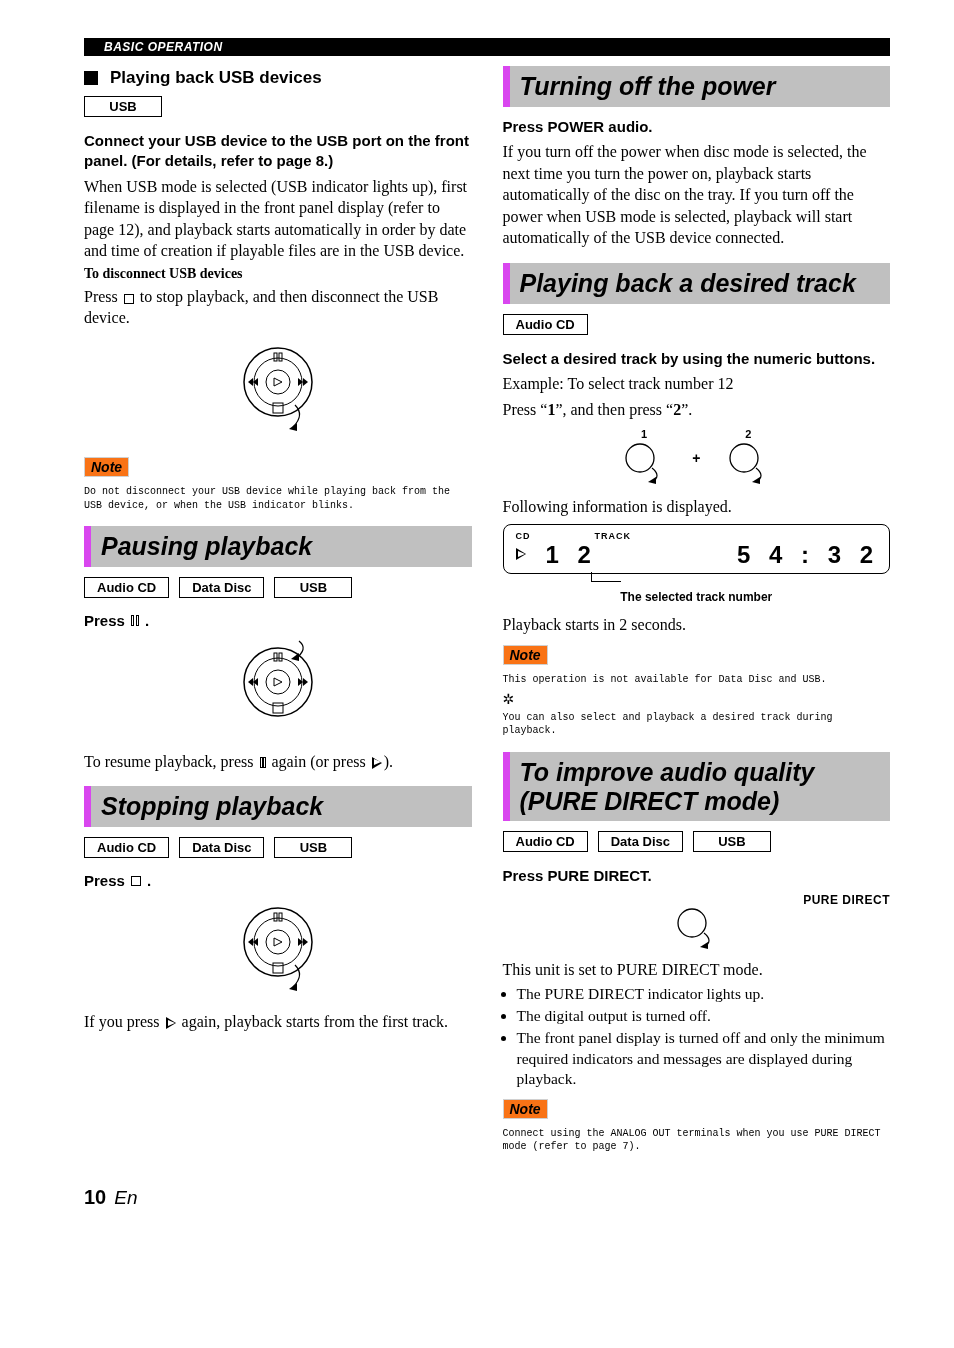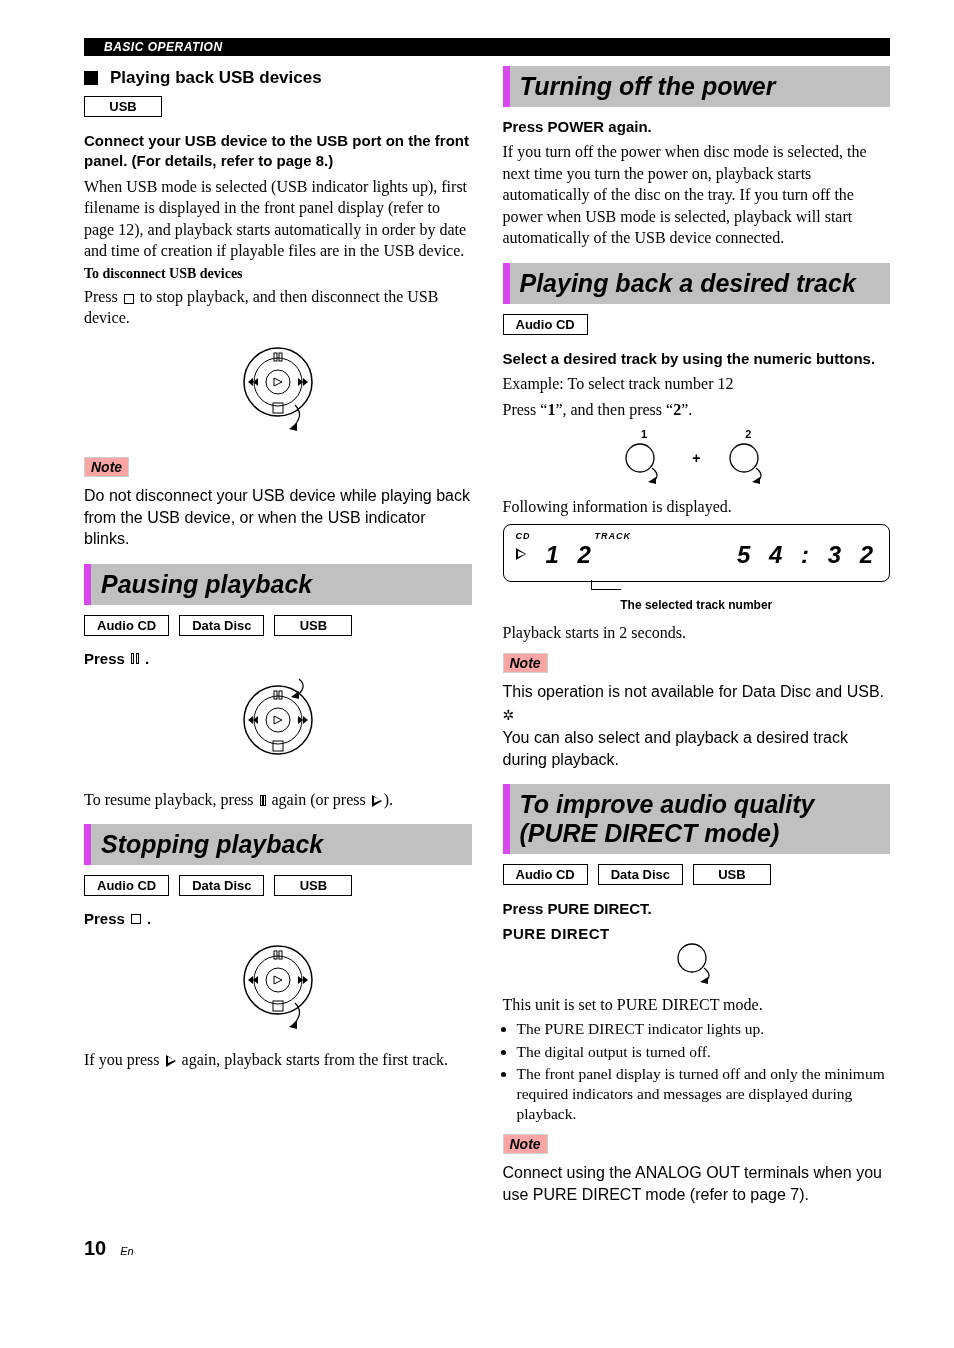--- a/index.html
+++ b/index.html
@@ -64,33 +64,33 @@
   .bold-sans {
     font-family: Arial, Helvetica, sans-serif;
     font-weight: bold;
     font-size: 15px;
     line-height: 1.35;
   }
   p { margin: 4px 0; line-height: 1.35; }
   .sub-bold { font-weight: bold; font-family: "Times New Roman", Times, serif; font-size: 14px; margin-top:4px;}
   .note-tag {
     display:inline-block;
-    background: #fca5a5;
+    background: #f97316;
     font-family: Arial, Helvetica, sans-serif;
     font-weight: bold;
     font-style: italic;
     font-size: 14px;
     padding: 1px 6px;
     margin: 6px 0 4px;
     border: 1px solid #d0d0d0;
   }
   .note-body {
-    font-size: 16px;
+    font-size: 10px;
     line-height: 1.35;
-    font-family: Liberation Sans, sans-serif;
+    font-family: Liberation Mono, monospace;
   }
   .band {
     background: #c0c0c0;
     border-left: 7px solid #d946ef;
     padding: 6px 10px 6px 10px;
     font-family: Arial, Helvetica, sans-serif;
     font-weight: bold;
     font-style: italic;
     font-size: 25px;
     line-height: 1.15;
@@ -123,24 +123,23 @@
     display:inline-flex; gap:2px; margin:0 2px -1px;
   }
   .icon-pause span { width:3px; height:11px; border:1.5px solid #000; display:inline-block;}
   .illus-wrap { text-align:center; margin: 8px 0 10px; }
   .illus-wrap svg { display:inline-block; }
 
   .display-panel {
     border:1px solid #000;
     border-radius: 8px;
     width: 100%;
-    padding: 6px 10px 12px;
+    padding: 6px 10px 4px;
     margin-top: 6px;
     font-family: Arial, Helvetica, sans-serif;
-    font-style: italic;
   }
   .dp-top {
     display:flex; gap:36px; font-size:9px; font-weight:bold; letter-spacing:1px;
   }
   .dp-main {
     display:flex; align-items:center; justify-content:space-between;
     font-weight:bold; letter-spacing: 3px;
   }
   .dp-left { display:flex; align-items:center; gap:18px;}
   .dp-play { font-size:10px; }
@@ -154,32 +153,32 @@
   .dp-pointer {
     width:30px; height:10px; border-left:1px solid #000; border-bottom:1px solid #000;
   }
   .hint-spark {
     font-size:14px; letter-spacing:-1px; font-family: Arial, sans-serif;
   }
   ul.bullets { margin: 4px 0; padding-left: 14px;}
   ul.bullets li { margin: 2px 0; line-height:1.3; font-size:15.5px;}
 
   .btn-svg-small { text-align:center; margin: 6px 0;}
-  .btn-caption { font-family: Arial, Helvetica, sans-serif; font-size:15px; font-weight:bold; letter-spacing:0.5px; text-align:left;}
+  .btn-caption { font-family: Arial, Helvetica, sans-serif; font-size:12px; font-weight:bold; letter-spacing:0.5px; text-align:right;}
   .two-btn-wrap { display:flex; align-items:center; justify-content:center; gap:26px; margin:8px 0;}
   .two-btn-wrap .num-cap { font-family: Arial, Helvetica, sans-serif; font-size:11px; font-weight:bold; text-align:center; margin-bottom:2px;}
   .plus { font-family: Arial, Helvetica, sans-serif; font-weight:bold; font-size:14px;}
 
   .page-num {
     font-family: Arial, Helvetica, sans-serif;
     font-size: 20px;
     font-weight: bold;
     margin-top: 28px;
   }
-  .page-num .sfx { font-style: italic; font-size:11px; font-weight:normal; margin-left:14px;}
+  .page-num .sfx { font-style: italic; font-size:19px; font-weight:normal; margin-left:8px;}
 
   .inline-icon { display:inline-block; vertical-align:-1px; }
 </style>
 </head>
 <body>
 
 <div class="page">
   <div class="header-bar">BASIC OPERATION</div>
 
   <div class="cols">
@@ -302,21 +301,21 @@
         <span>If you press</span>
         <span class="icon-play-open inline-icon"></span>
         <span>again, playback starts from the first track.</span>
       </p>
 
     </div>
 
     <div class="col">
 
       <div class="band" style="margin-top:0">Turning off the power</div>
-      <div class="bold-sans">Press POWER again.</div>
+      <div class="bold-sans">Press POWER audio.</div>
       <p>If you turn off the power when disc mode is selected, the next time you turn the power on, playback starts automatically of the disc on the tray. If you turn off the power when USB mode is selected, playback will start automatically of the USB device connected.</p>
 
       <div class="band">Playing back a desired track</div>
       <div class="chip-row">
         <div class="chip">Audio CD</div>
       </div>
       <div class="bold-sans">Select a desired track by using the numeric buttons.</div>
       <p>Example: To select track number 12</p>
       <p>
         <span>Press “</span><b>1</b><span>”, and then press “</span><b>2</b><span>”.</span>

